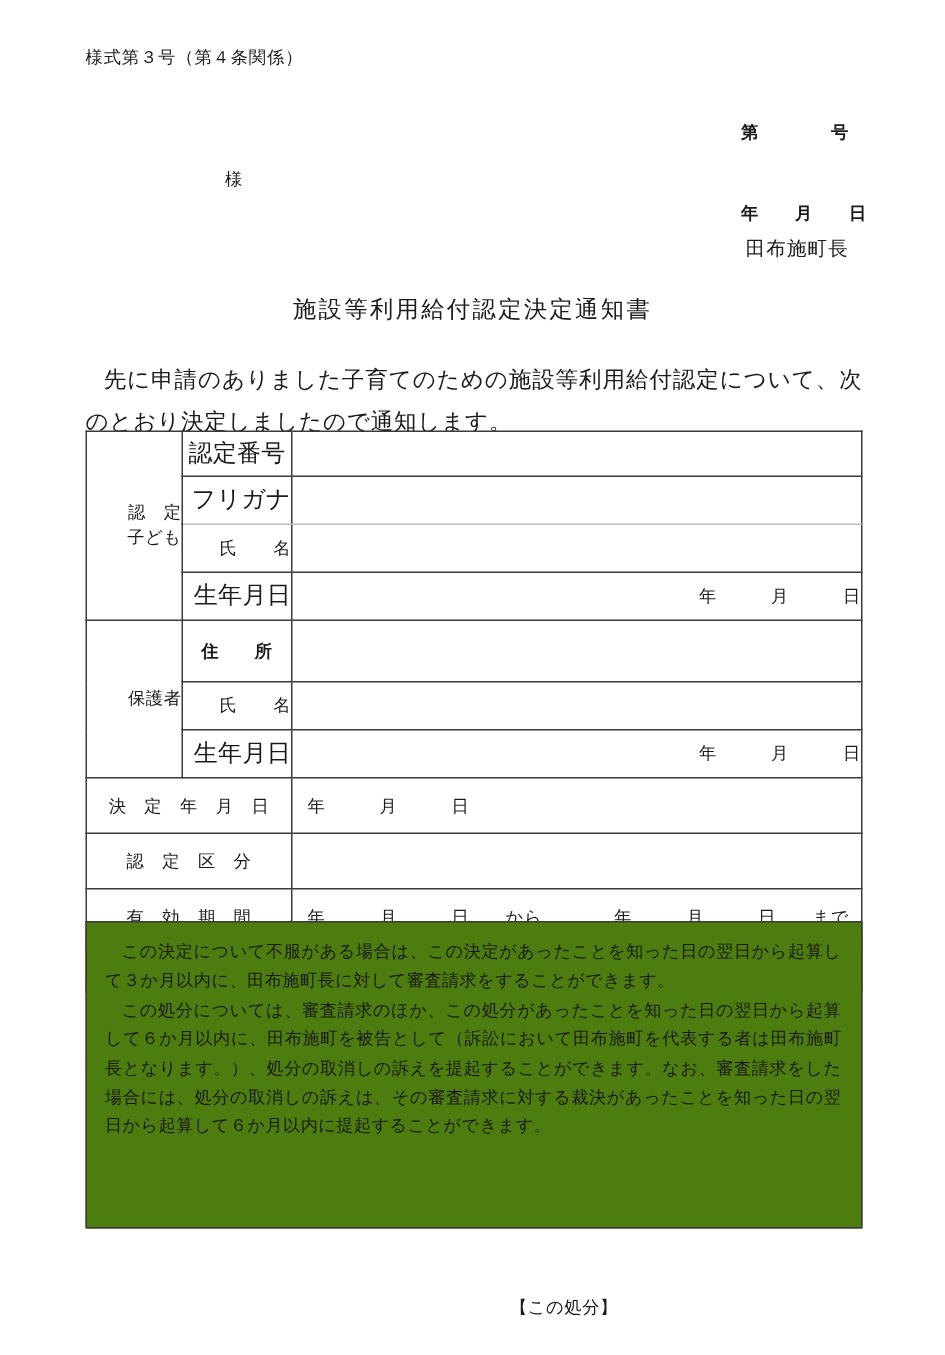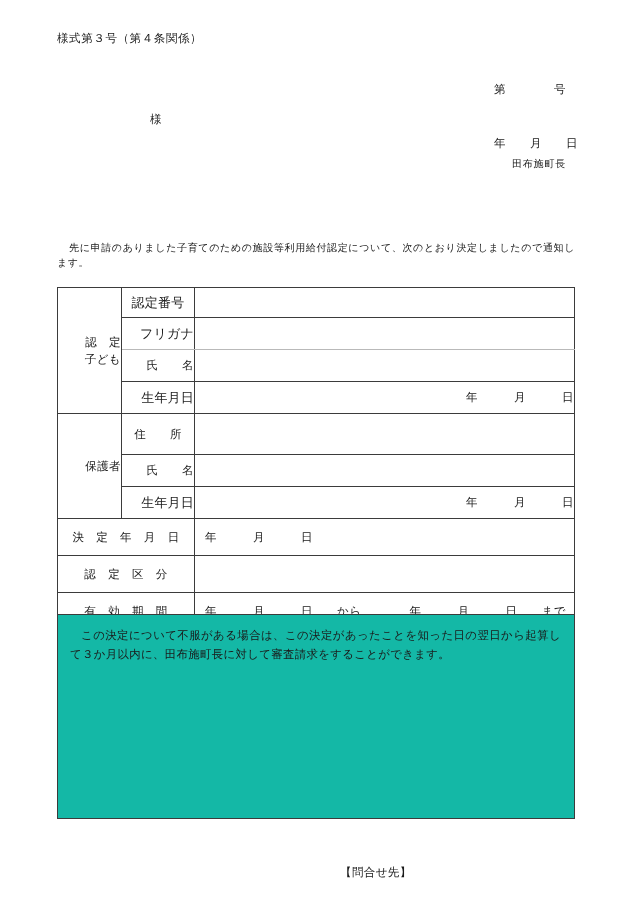--- a/index.html
+++ b/index.html
@@ -34,55 +34,56 @@
     white-space: pre;
   }
   .header-right {
     position: absolute;
     right: 52px;
     top: 44px;
     font-size: 11.5px;
     text-align: left;
     line-height: 18px;
     white-space: pre;
+    font-weight: bold;
   }
   .header-right div { letter-spacing: 0.5px; }
 
   .addressee {
     position: absolute;
     left: 150px;
     top: 112px;
     font-size: 11.5px;
     letter-spacing: 0.5px;
   }
   .issuer {
     position: absolute;
     right: 64px;
     top: 157px;
-    font-size: 10px;
+    font-size: 13px;
     letter-spacing: 0.8px;
   }
 
   .doc-title {
     position: absolute;
     left: 0;
     top: 196px;
     width: 630px;
     text-align: center;
     font-size: 15.5px;
     letter-spacing: 1.6px;
   }
 
   .intro {
     position: absolute;
     left: 57px;
     top: 240px;
     width: 518px;
-    font-size: 10px;
-    line-height: 15px;
+    font-size: 15px;
+    line-height: 28px;
     letter-spacing: 0.55px;
     text-align: justify;
     text-justify: inter-character;
   }
   .intro .ind { display: inline-block; width: 12px; }
 
   
   .tbl {
     position: absolute;
     left: 57px;
@@ -96,43 +97,43 @@
     border: 1px solid #3b3b3b;
     padding: 0;
     vertical-align: middle;
     background: #fff;
   }
   .c-group { width: 63px; text-align: right; line-height: 17px; }
   .c-field { width: 72px; text-align: center; }
   .c-val   { padding-left: 10px !important; }
 
   .lbl { display: block; white-space: pre; letter-spacing: 0.4px; }
-  .lbl-narrow { letter-spacing: 0.2px; font-size: 13px; }
+  .lbl-narrow { letter-spacing: 0.2px; font-size: 16px; }
 
   .r-h30 { height: 29px; }
   .r-h32 { height: 31px; text-align: right; }
   .r-h36 { height: 36px; }
-  .r-h40 { height: 40px; }
+  .r-h40 { height: 40px; font-weight: bold; }
   .soft-bottom { border-bottom: 1.6px solid #b9b9b9 !important; }
 
   .dateline { white-space: pre; letter-spacing: 0.5px; }
   .val-indent { padding-left: 38px; }
   .val-indent-wide { padding-left: 42px; }
 
   
   .notice {
     position: absolute;
     left: 57px;
     top: 614px;
     width: 518px;
     height: 205px;
     box-sizing: border-box;
     border: 1px solid #3b3b3b;
     padding: 11px 13px 0 12px;
-    background: #14b8a6;
+    background: #4d7c0f;
   }
   .notice p {
     margin: 0;
     font-size: 11.4px;
     line-height: 19.4px;
     letter-spacing: 0.35px;
     text-align: justify;
     text-justify: inter-character;
   }
   .notice p .ind { display: inline-block; width: 11px; }
@@ -157,20 +158,21 @@
 
   <div class="header-right">
     <div>第　　　　号</div>
     <div>年　　月　　日</div>
   </div>
 
   <div class="addressee">様</div>
 
   <div class="issuer">田布施町長</div>
 
+  <div class="doc-title">施設等利用給付認定決定通知書</div>
 
   <div class="intro"><span class="ind"></span><span>先に申請のありました子育てのための施設等利用給付認定について、次のとおり決定しましたので通知します。</span></div>
 
   <table class="tbl">
     <tbody>
 
       <tr>
         <td class="c-group" rowspan="4">
             <span class="lbl">認　定
 子ども</span>
@@ -243,21 +245,22 @@
         <td class="c-field r-h32" colspan="2">
             <span class="lbl lbl-narrow">保育の必要性の事由</span>
           </td>
         <td class="c-val r-h32"></td>
       </tr>
     </tbody>
   </table>
 
   <div class="notice">
     <p><span class="ind"></span><span>この決定について不服がある場合は、この決定があったことを知った日の翌日から起算して３か月以内に、田布施町長に対して審査請求をすることができます。</span></p>
+    <p><span class="ind"></span><span>この処分については、審査請求のほか、この処分があったことを知った日の翌日から起算して６か月以内に、田布施町を被告として（訴訟において田布施町を代表する者は田布施町長となります。）、処分の取消しの訴えを提起することができます。なお、審査請求をした場合には、処分の取消しの訴えは、その審査請求に対する裁決があったことを知った日の翌日から起算して６か月以内に提起することができます。</span></p>
   </div>
 
   <div class="footer">
-    <div>【問合せ先】</div>
+    <div>【この処分】</div>
     
     
   </div>
 
 </div>
 
 </body></html>

